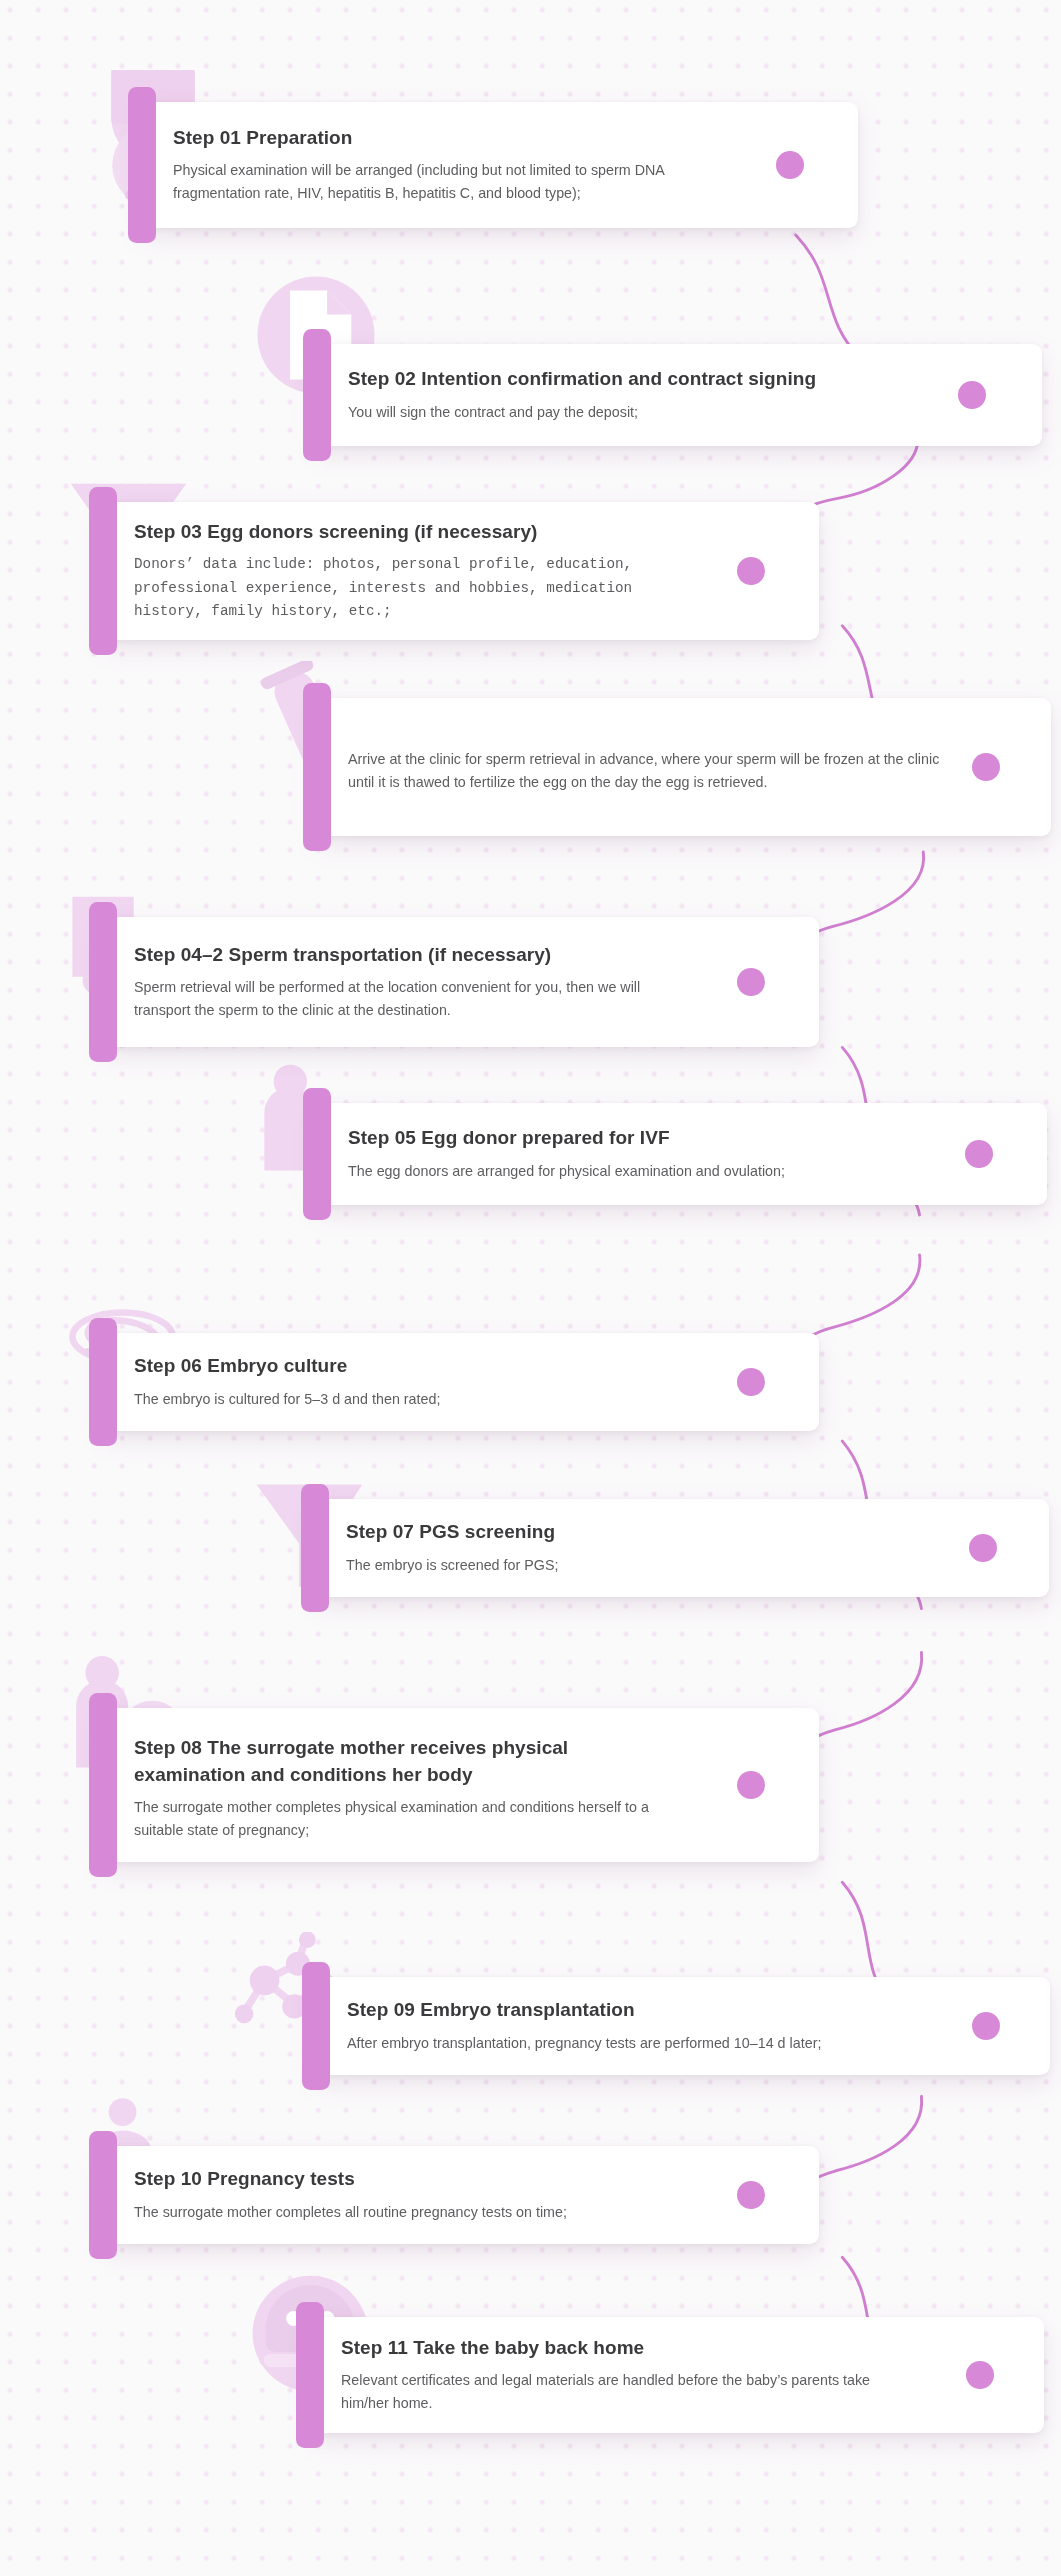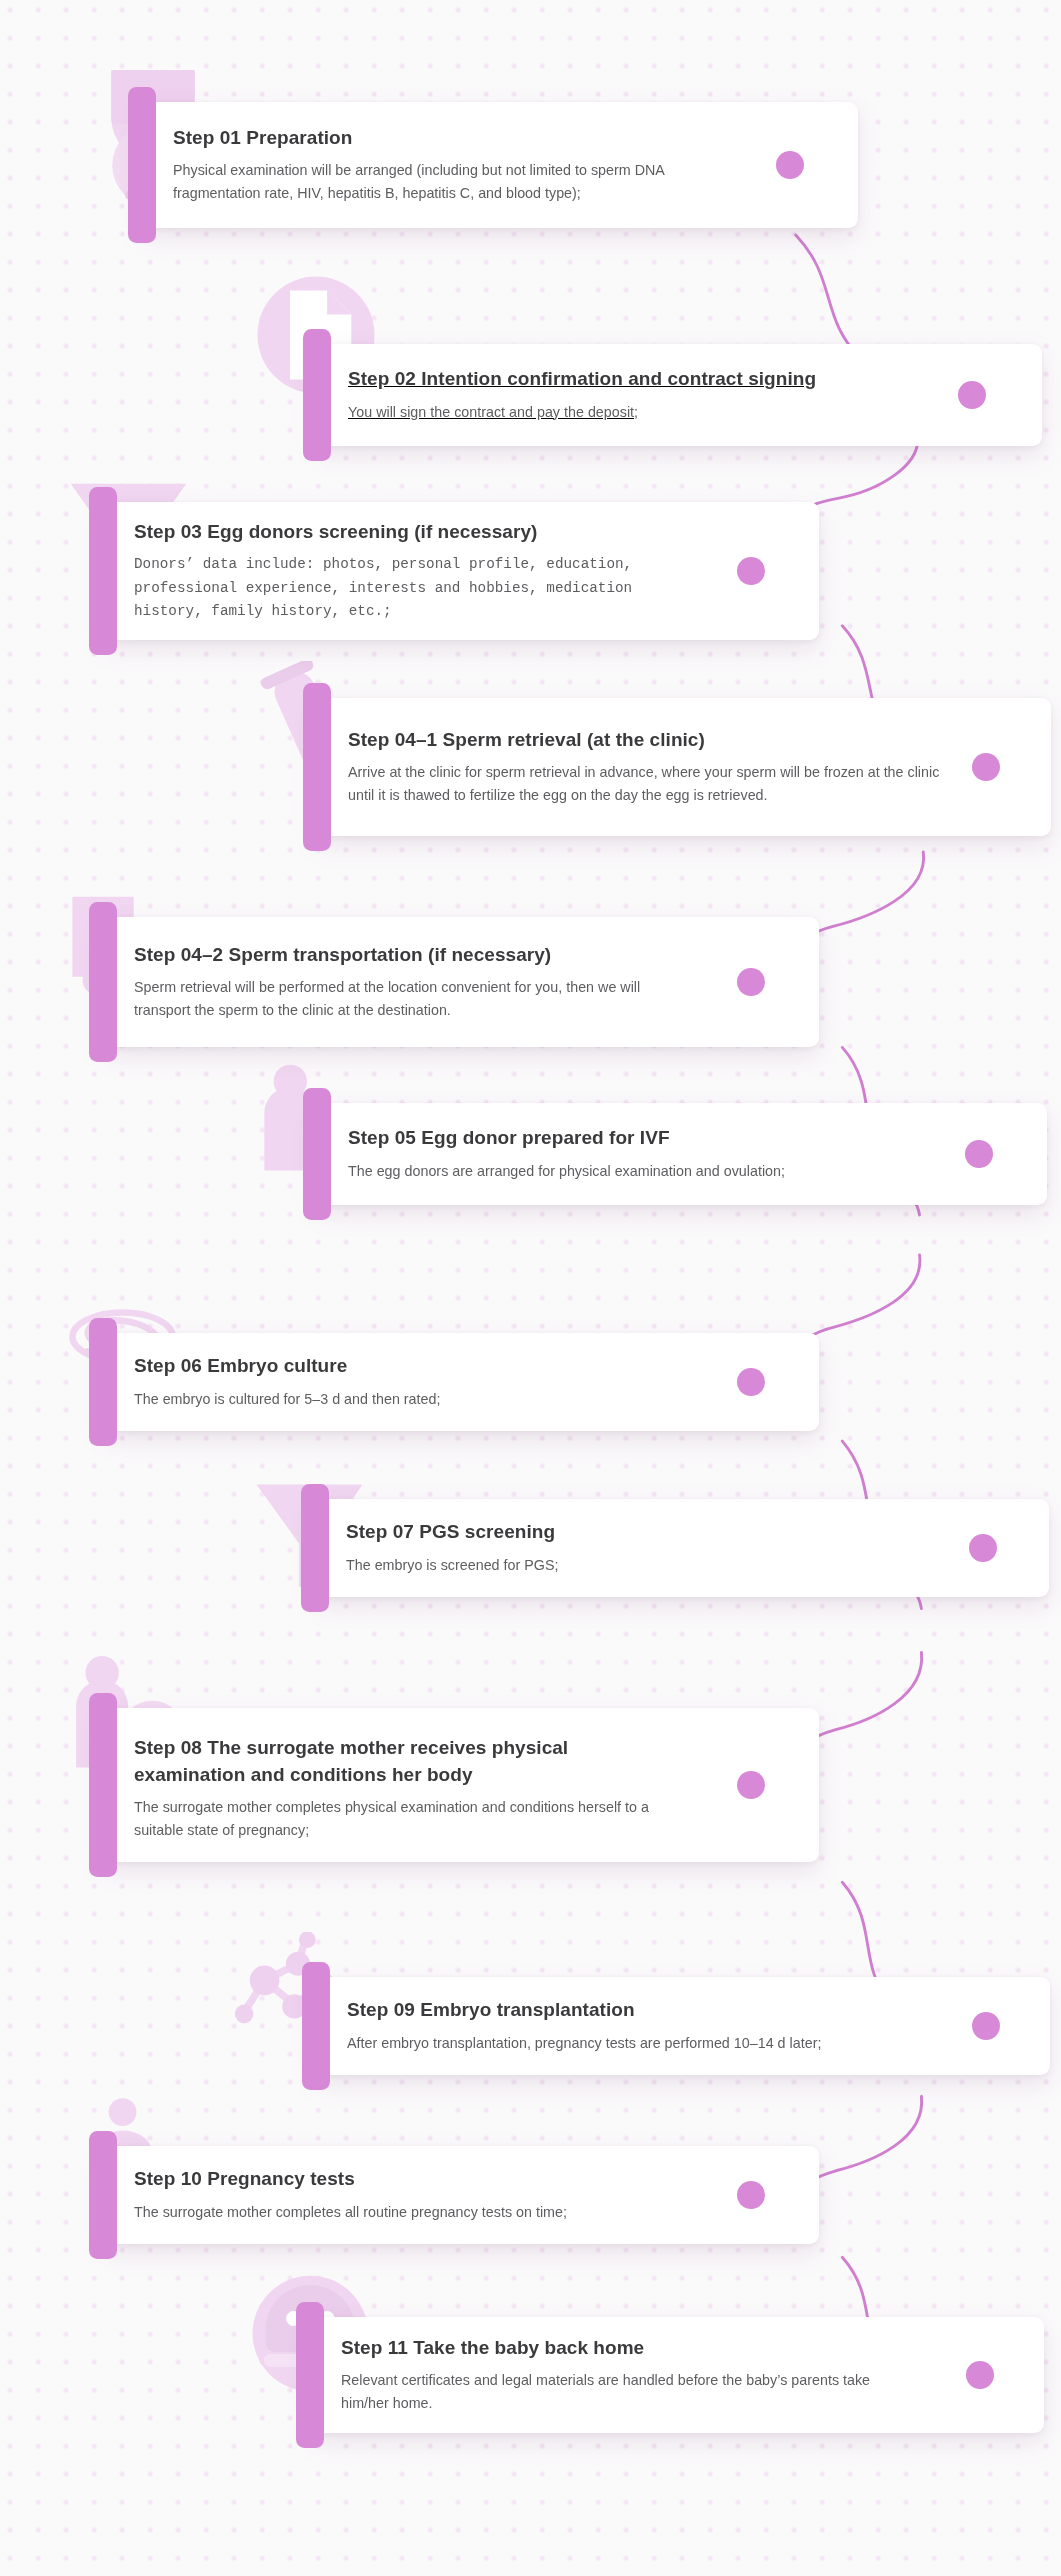--- a/index.html
+++ b/index.html
@@ -170,21 +170,21 @@
   </div>
 
   <div class="step" style="left:251px; top:270px;">
     <div class="wm" style="left:0px; top:0px;">
       <svg width="130" height="130" viewBox="0 0 140 140">
         <circle cx="70" cy="70" r="63" fill="#f0d6f0"></circle>
         <path d="M42 22 h40 l26 26 v70 h-66 Z" fill="#ffffff"></path>
         <path d="M82 22 l26 26 h-26 Z" fill="#f0d6f0"></path>
       </svg>
     </div>
-    <div class="card" style="left:65px; top:74px; width:726px; height:102px;text-decoration:underline;">
+    <div class="card" style="left:65px; top:74px; width:726px; height:102px;">
       <div class="accent"></div>
       <div class="card-inner">
         <div class="card-title">Step 02 Intention confirmation and contract signing</div>
         <div class="card-desc" style="max-width:559px;">You will sign the contract and pay the deposit;</div>
       </div>
       <div class="dot" style="right:56px;"></div>
     </div>
   </div>
 
   <div class="step" style="left:65px; top:465px;">
@@ -209,21 +209,20 @@
         <g transform="rotate(-24 65 75)">
           <rect x="44" y="8" width="44" height="130" rx="21" fill="#f0d6f0"></rect>
           <rect x="36" y="2" width="60" height="13" rx="6" fill="#eacdea"></rect>
           <rect x="52" y="82" width="28" height="48" rx="13" fill="#e6c3e6"></rect>
         </g>
       </svg>
     </div>
     <div class="card" style="left:65px; top:37px; width:735px; height:138px;">
       <div class="accent"></div>
       <div class="card-inner">
-        <div class="card-title">Step 04–1 Sperm retrieval (at the clinic)</div>
         <div class="card-desc" style="max-width:605px;">Arrive at the clinic for sperm retrieval in advance, where your sperm will be frozen at the clinic until it is thawed to fertilize the egg on the day the egg is retrieved.</div>
       </div>
       <div class="dot" style="right:51px;"></div>
     </div>
   </div>
 
   <div class="step" style="left:65px; top:880px;">
     <div class="wm" style="left:0px; top:0px;">
       <svg width="130" height="121" viewBox="0 0 140 130">
         <path d="M8 18 h66 v46 h26 l18 22 v18 h-110 Z" fill="#f0d6f0"></path>

